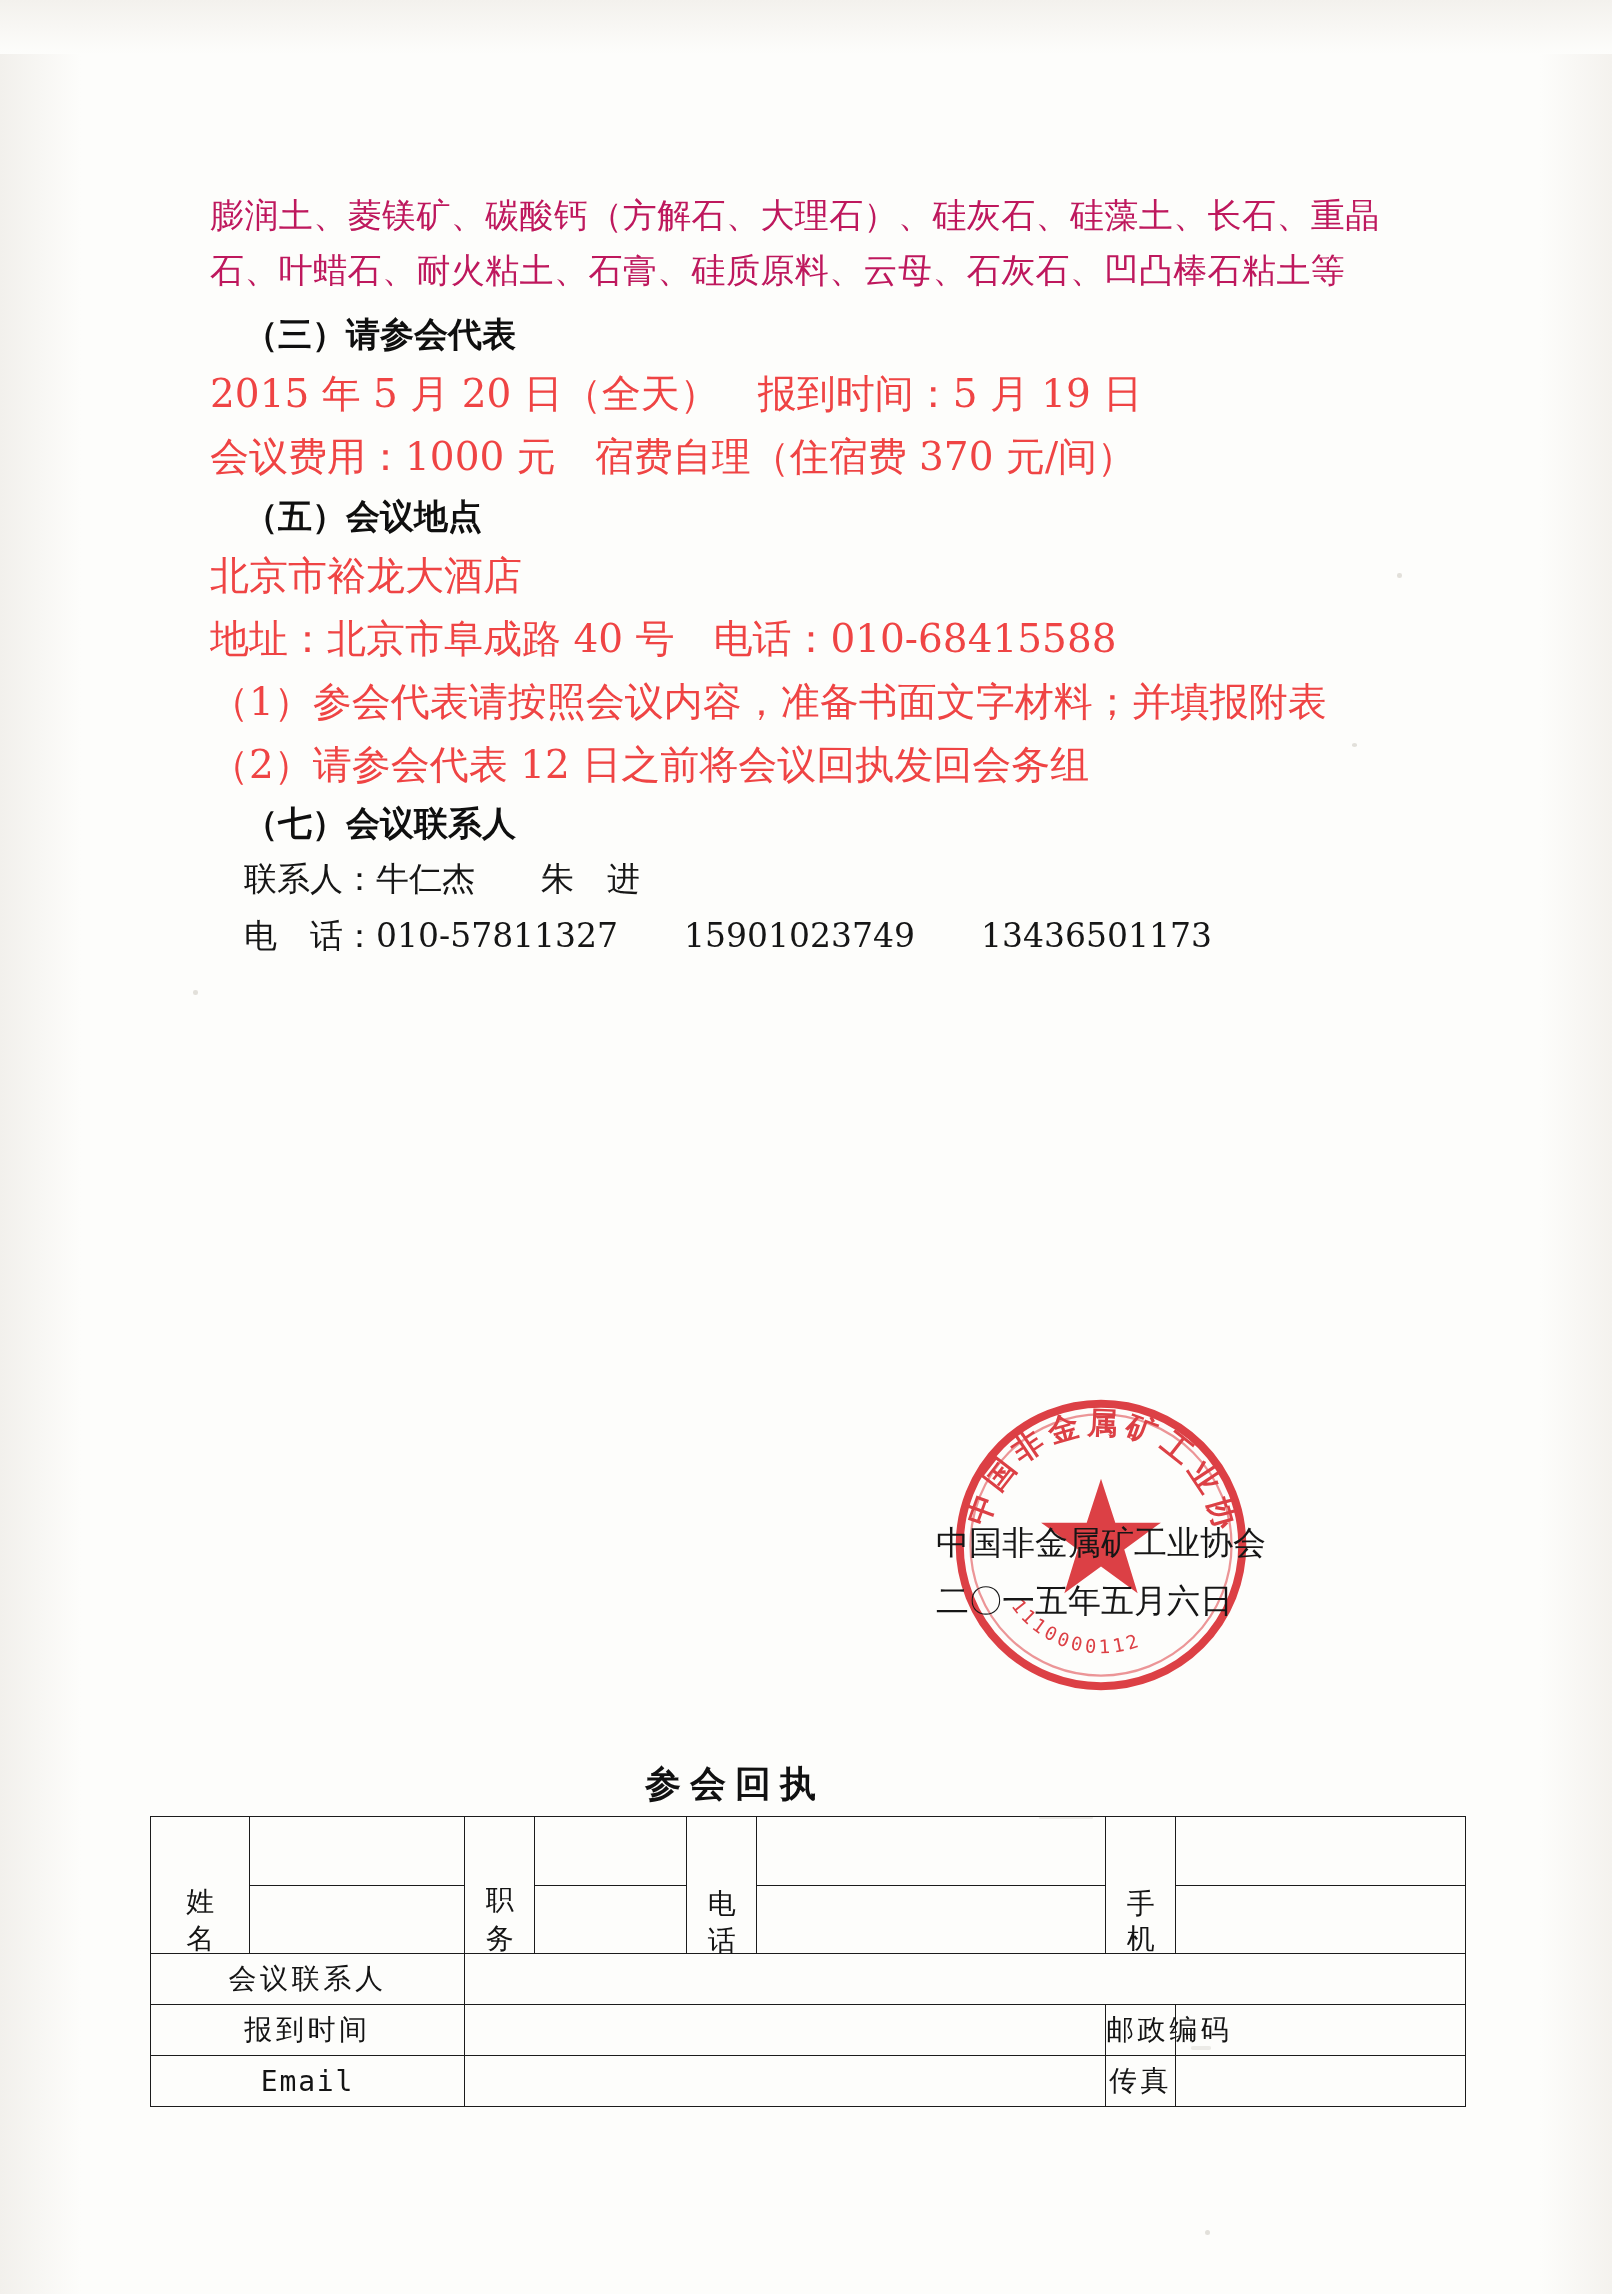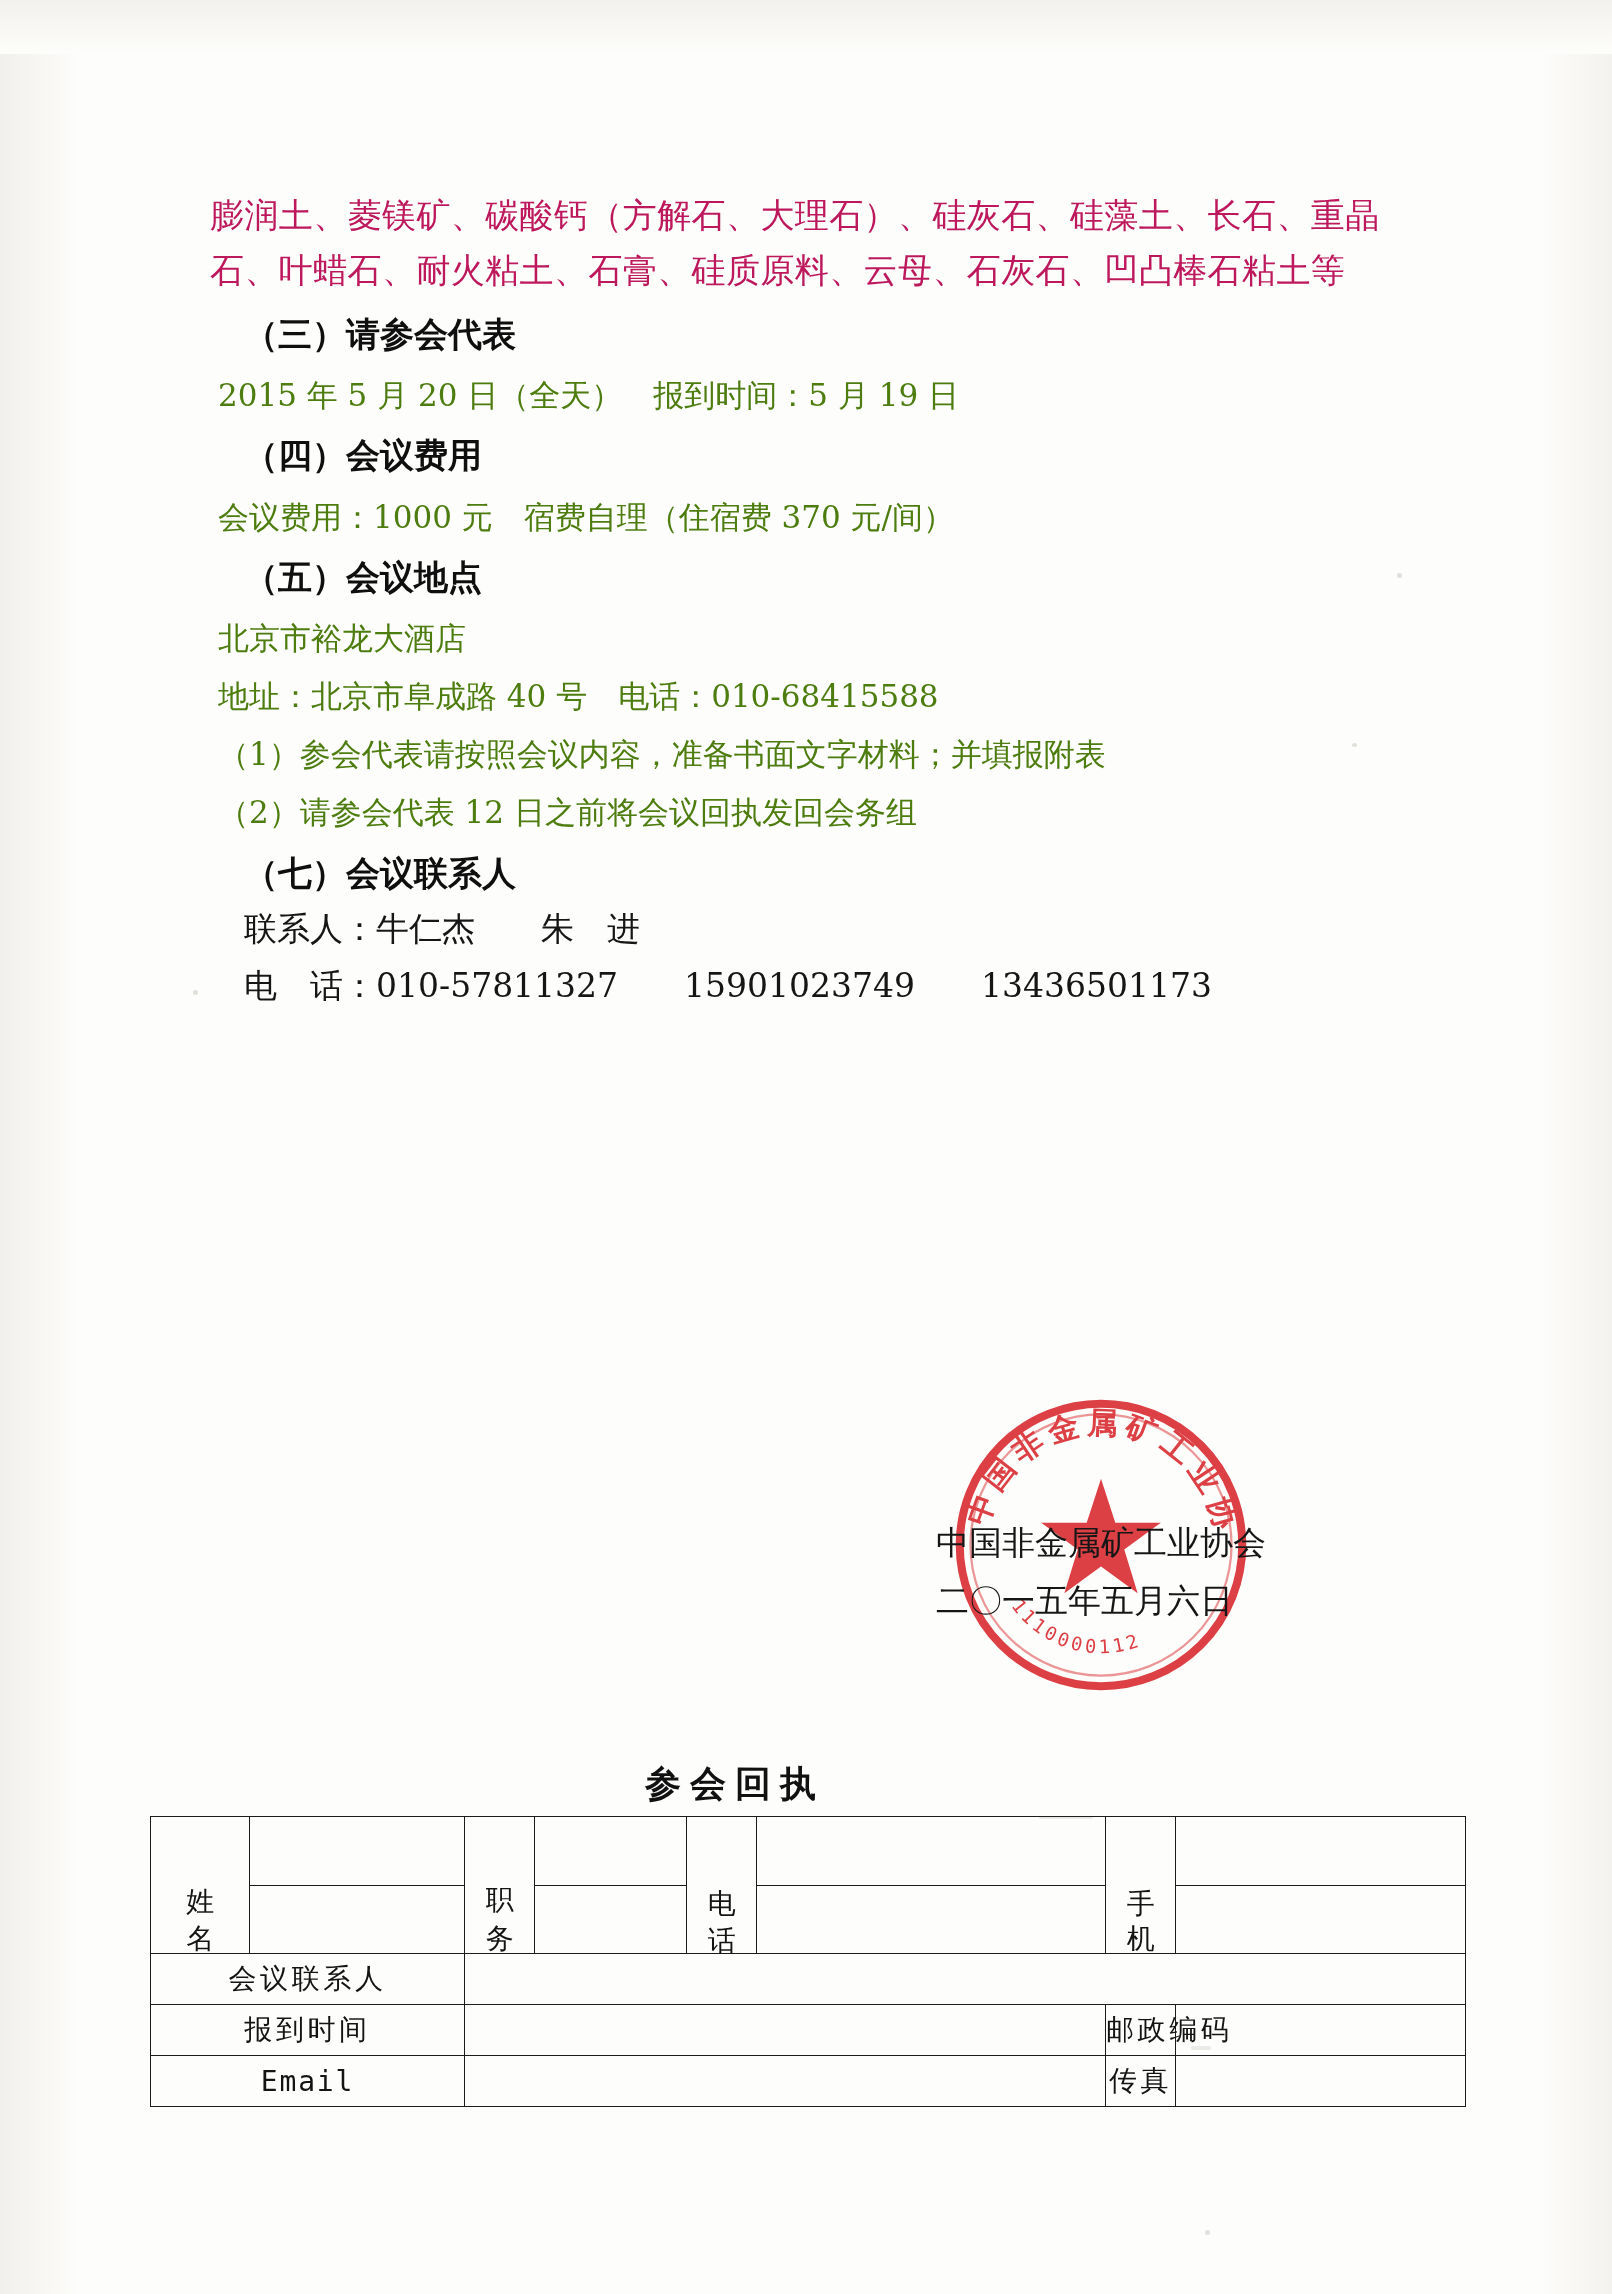--- a/index.html
+++ b/index.html
@@ -45,24 +45,24 @@
     width: 1191px;
   }
   .para {
     font-size: 34px;
     line-height: 1.62;
     letter-spacing: 0.4px;
     color: #be185d;
     margin: 0;
   }
   .body-line {
-    font-size: 31px;
+    font-size: 39px;
     line-height: 1.62;
-    color: #4d7c0f;
-    margin: 8px;
+    color: #ef4444;
+    margin: 0;
     white-space: nowrap;
   }
   .heading {
     font-size: 34px;
     font-weight: bold;
     line-height: 1.62;
     color: #0f0f0f;
     margin: 0;
     padding-left: 34px;
   }
@@ -178,21 +178,20 @@
 
   <div class="content">
 
     <p class="para">膨润土、菱镁矿、碳酸钙（方解石、大理石）、硅灰石、硅藻土、长石、重晶石、叶蜡石、耐火粘土、石膏、硅质原料、云母、石灰石、凹凸棒石粘土等</p>
 
     <div class="gap-s"></div>
 
     <div class="heading">（三）请参会代表</div>
     <div class="body-line indent1">2015 年 5 月 20 日（全天）　报到时间：5 月 19 日</div>
 
-    <div class="heading">（四）会议费用</div>
     <div class="body-line indent1">会议费用：1000 元　宿费自理（住宿费 370 元/间）</div>
 
     <div class="heading">（五）会议地点</div>
     <div class="body-line indent1">北京市裕龙大酒店</div>
     <div class="body-line indent1">地址：北京市阜成路 40 号　电话：010-68415588</div>
 
     <div class="body-line indent1">（1）参会代表请按照会议内容，准备书面文字材料；并填报附表</div>
     <div class="body-line indent1">（2）请参会代表 12 日之前将会议回执发回会务组</div>
 
     <div class="heading">（七）会议联系人</div>

